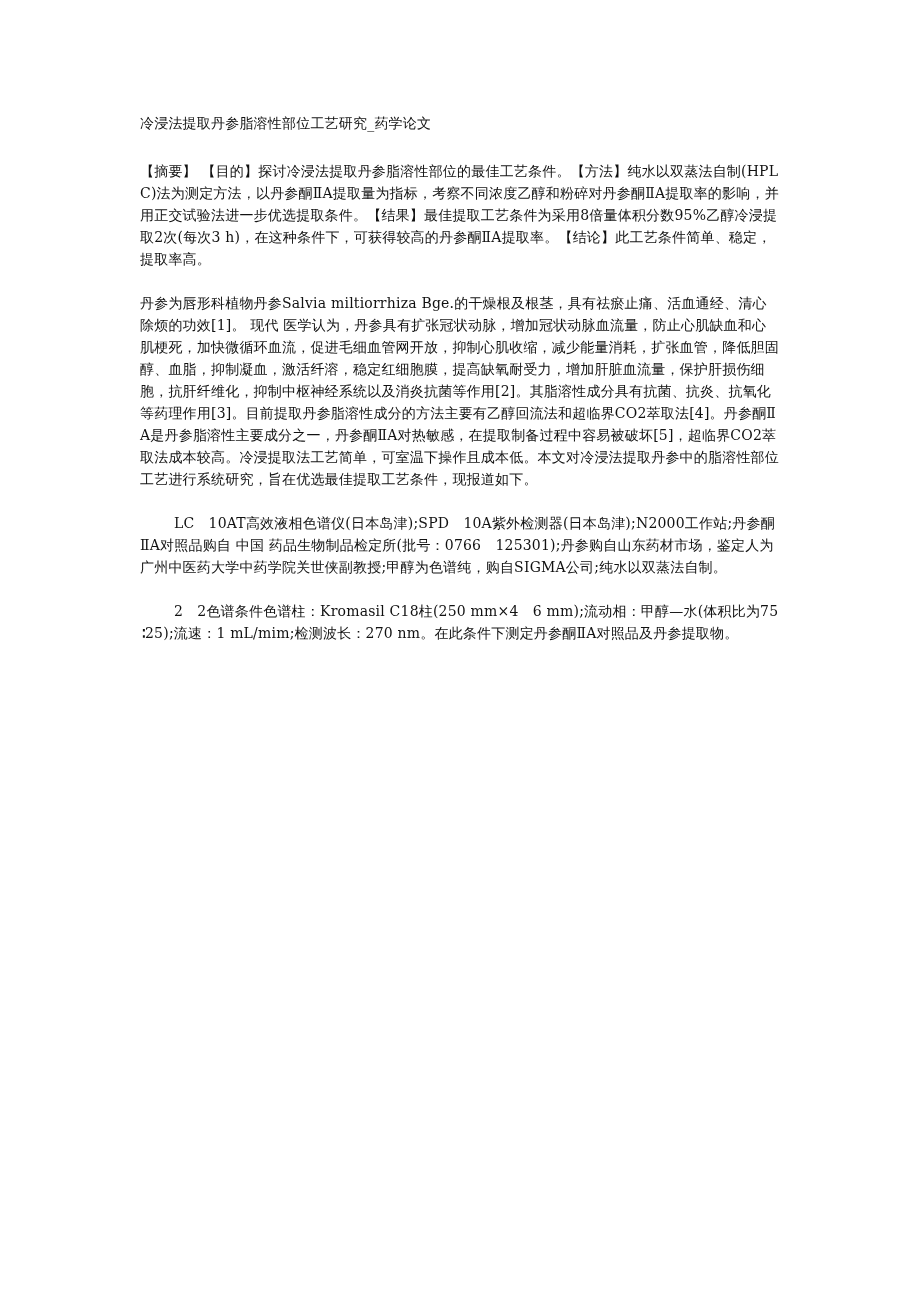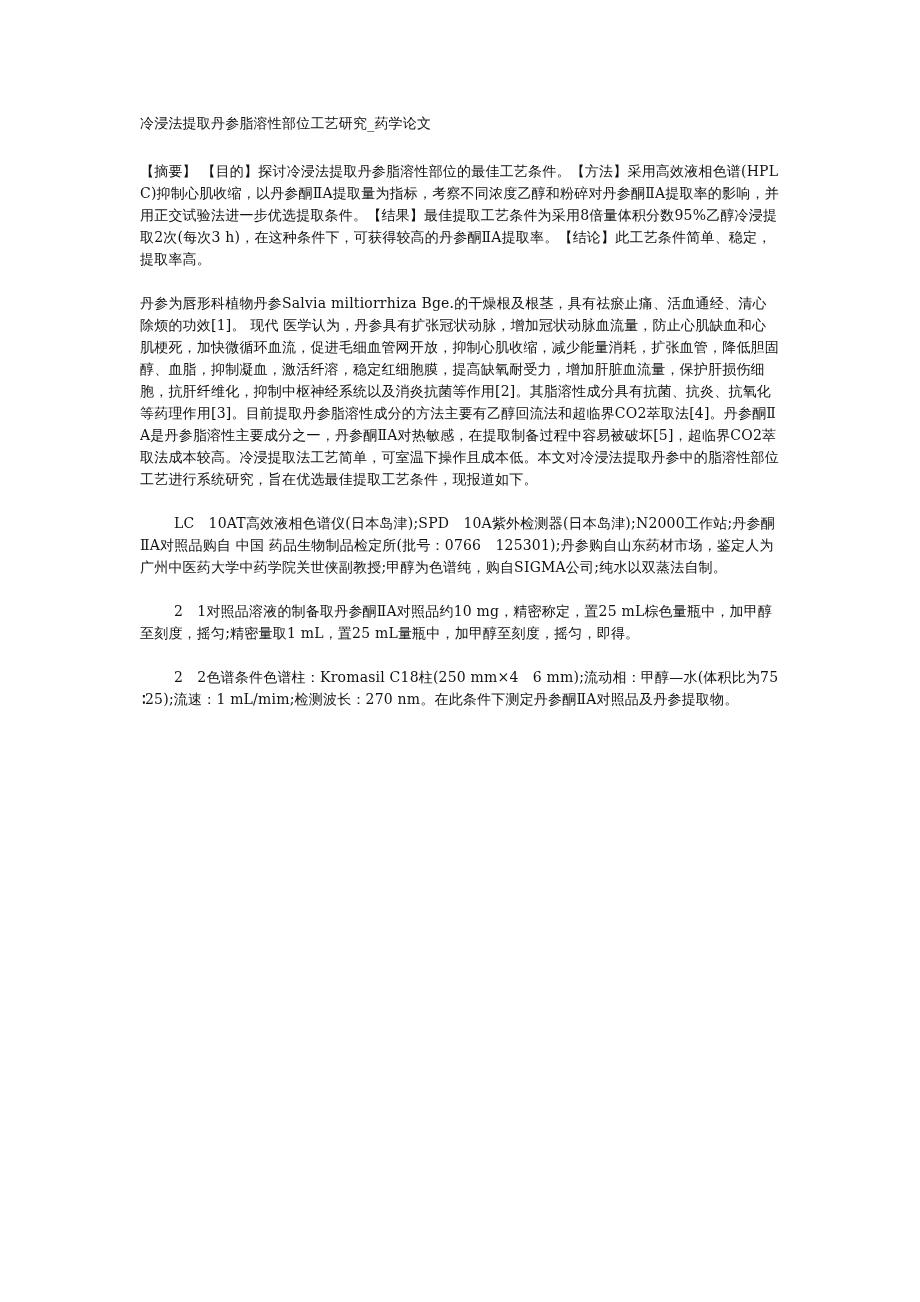--- a/index.html
+++ b/index.html
@@ -13,18 +13,17 @@
   .keywords { margin-bottom: 22px; }
   .intro { margin-bottom: 22px; }
   .h { padding-left: 34px; margin-bottom: 22px; }
   .para { text-indent: 34px; margin-bottom: 22px; }
 </style>
 </head>
 <body>
 
 <div class="page">
   <p class="title">冷浸法提取丹参脂溶性部位工艺研究_药学论文</p>
-  <p class="abstract">【摘要】 【目的】探讨冷浸法提取丹参脂溶性部位的最佳工艺条件。【方法】采用高效液相色谱(HPLC)抑制心肌收缩，以丹参酮ⅡA提取量为指标，考察不同浓度乙醇和粉碎对丹参酮ⅡA提取率的影响，并用正交试验法进一步优选提取条件。【结果】最佳提取工艺条件为采用8倍量体积分数95%乙醇冷浸提取2次(每次3 h)，在这种条件下，可获得较高的丹参酮ⅡA提取率。【结论】此工艺条件简单、稳定，提取率高。</p>
+  <p class="abstract">【摘要】 【目的】探讨冷浸法提取丹参脂溶性部位的最佳工艺条件。【方法】纯水以双蒸法自制(HPLC)法为测定方法，以丹参酮ⅡA提取量为指标，考察不同浓度乙醇和粉碎对丹参酮ⅡA提取率的影响，并用正交试验法进一步优选提取条件。【结果】最佳提取工艺条件为采用8倍量体积分数95%乙醇冷浸提取2次(每次3 h)，在这种条件下，可获得较高的丹参酮ⅡA提取率。【结论】此工艺条件简单、稳定，提取率高。</p>
   <p class="intro">丹参为唇形科植物丹参Salvia miltiorrhiza Bge.的干燥根及根茎，具有祛瘀止痛、活血通经、清心除烦的功效[1]。 现代 医学认为，丹参具有扩张冠状动脉，增加冠状动脉血流量，防止心肌缺血和心肌梗死，加快微循环血流，促进毛细血管网开放，抑制心肌收缩，减少能量消耗，扩张血管，降低胆固醇、血脂，抑制凝血，激活纤溶，稳定红细胞膜，提高缺氧耐受力，增加肝脏血流量，保护肝损伤细胞，抗肝纤维化，抑制中枢神经系统以及消炎抗菌等作用[2]。其脂溶性成分具有抗菌、抗炎、抗氧化等药理作用[3]。目前提取丹参脂溶性成分的方法主要有乙醇回流法和超临界CO2萃取法[4]。丹参酮ⅡA是丹参脂溶性主要成分之一，丹参酮ⅡA对热敏感，在提取制备过程中容易被破坏[5]，超临界CO2萃取法成本较高。冷浸提取法工艺简单，可室温下操作且成本低。本文对冷浸法提取丹参中的脂溶性部位工艺进行系统研究，旨在优选最佳提取工艺条件，现报道如下。</p>
   <p class="para">LC　10AT高效液相色谱仪(日本岛津);SPD　10A紫外检测器(日本岛津);N2000工作站;丹参酮ⅡA对照品购自 中国 药品生物制品检定所(批号：0766　125301);丹参购自山东药材市场，鉴定人为广州中医药大学中药学院关世侠副教授;甲醇为色谱纯，购自SIGMA公司;纯水以双蒸法自制。</p>
-  <p class="para">2　1对照品溶液的制备取丹参酮ⅡA对照品约10 mg，精密称定，置25 mL棕色量瓶中，加甲醇至刻度，摇匀;精密量取1 mL，置25 mL量瓶中，加甲醇至刻度，摇匀，即得。</p>
   <p class="para">2　2色谱条件色谱柱：Kromasil C18柱(250 mm×4　6 mm);流动相：甲醇—水(体积比为75∶25);流速：1 mL/mim;检测波长：270 nm。在此条件下测定丹参酮ⅡA对照品及丹参提取物。</p>
 </div>
 
 </body></html>

